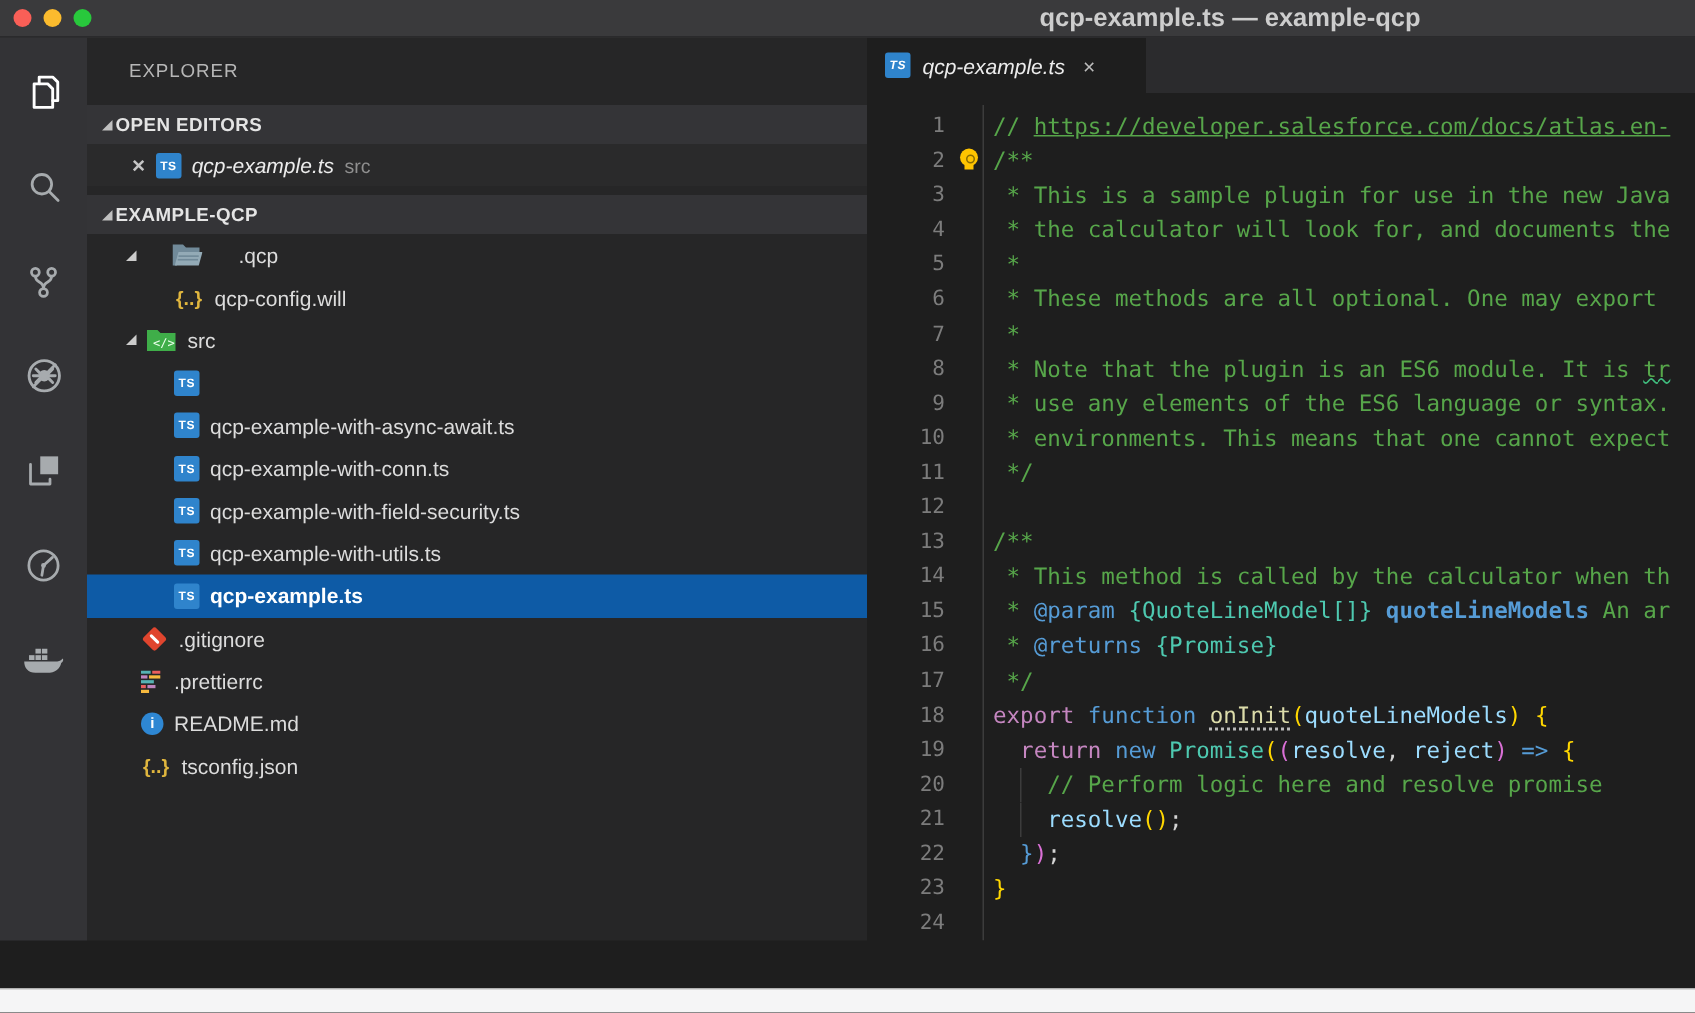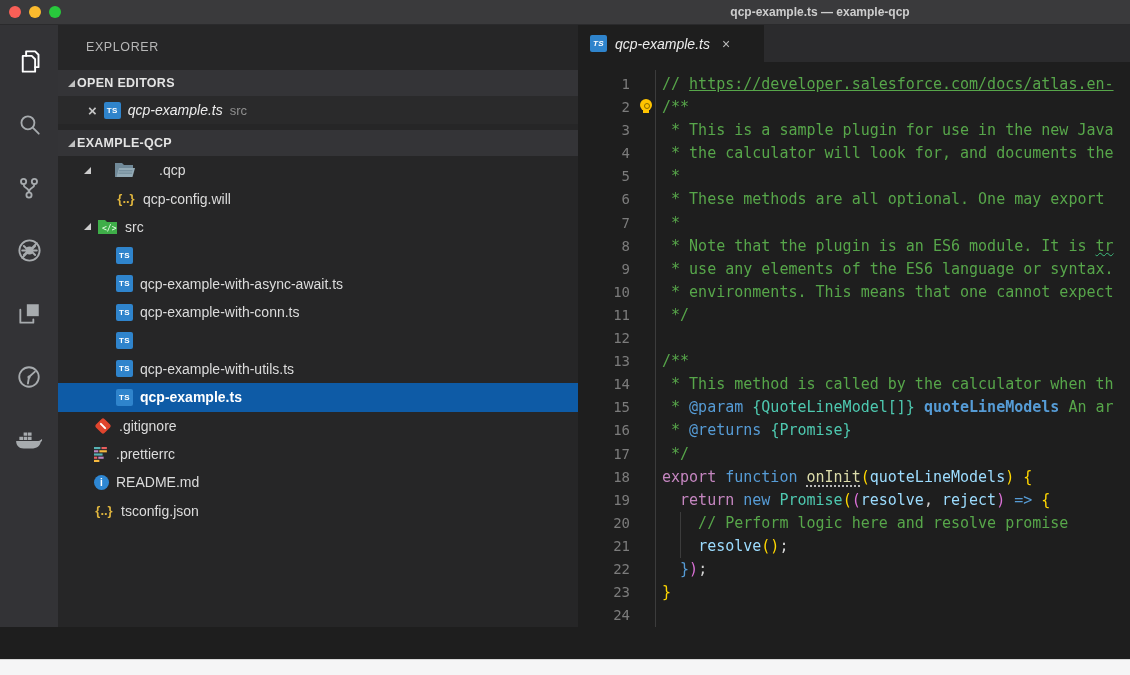--- a/index.html
+++ b/index.html
@@ -7,21 +7,21 @@
               font-family:"Liberation Sans", sans-serif; }
   .window { width:1130px; height:675px; display:flex; flex-direction:column; }
 
   
   .titlebar { height:25px; background:var(--titlebar_bg,#3a3a3c); position:relative;
               border-bottom:1px solid #2a2a2c; flex:none; }
   .traffic { position:absolute; left:9px; top:6px; display:flex; gap:8px; }
   .tl { width:12px; height:12px; border-radius:50%; display:inline-block; }
   .tl.red { background:#f95f57; } .tl.yellow { background:#fbbb2e; } .tl.green { background:#28c83c; }
   .title { position:absolute; left:820px; top:0; transform:translateX(-50%);
-           line-height:24px; font-size:12px; font-weight:bold; color:#cdcdcd; white-space:nowrap; }
+           line-height:24px; font-size:17px; font-weight:bold; color:#cdcdcd; white-space:nowrap; }
 
   
   .main { display:flex; height:602px; flex:none; }
 
   
   .activitybar { width:58px; background:var(--activitybar_bg,#333336); display:flex;
                  flex-direction:column; align-items:center; padding-top:5px; flex:none; }
   .ab-item { width:58px; height:63px; display:flex; align-items:center; justify-content:center;
              color:#a7abae; cursor:pointer; }
   .ab-item.active { color:#ffffff; }
@@ -226,20 +226,21 @@
           <div class="tree-row" style="padding-left: 58px;">
             <span class="fic ts">TS</span>
             <span>qcp-example-with-async-await.ts</span>
           </div>
           <div class="tree-row" style="padding-left: 58px;">
             <span class="fic ts">TS</span>
             <span>qcp-example-with-conn.ts</span>
           </div>
           <div class="tree-row" style="padding-left: 58px;">
             <span class="fic ts">TS</span>
+            <span>qcp-example-with-field-security.ts</span>
           </div>
           <div class="tree-row" style="padding-left: 58px;">
             <span class="fic ts">TS</span>
             <span>qcp-example-with-utils.ts</span>
           </div>
           <div class="tree-row selected" style="padding-left: 58px;">
             <span class="fic ts">TS</span>
             <span>qcp-example.ts</span>
           </div>
           <div class="tree-row" style="padding-left: 36px;">

